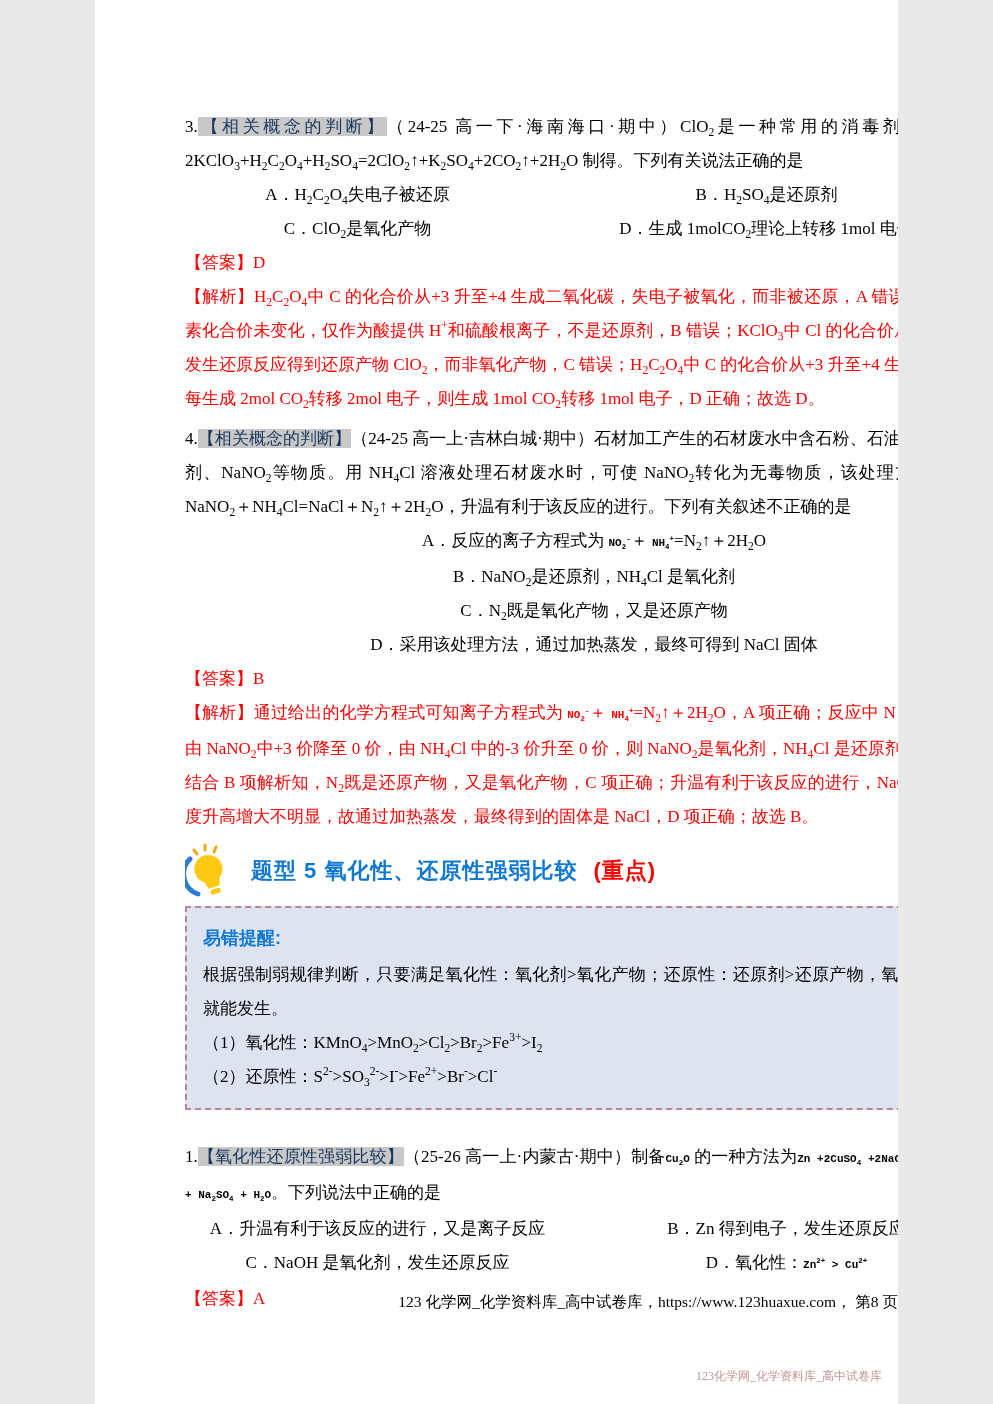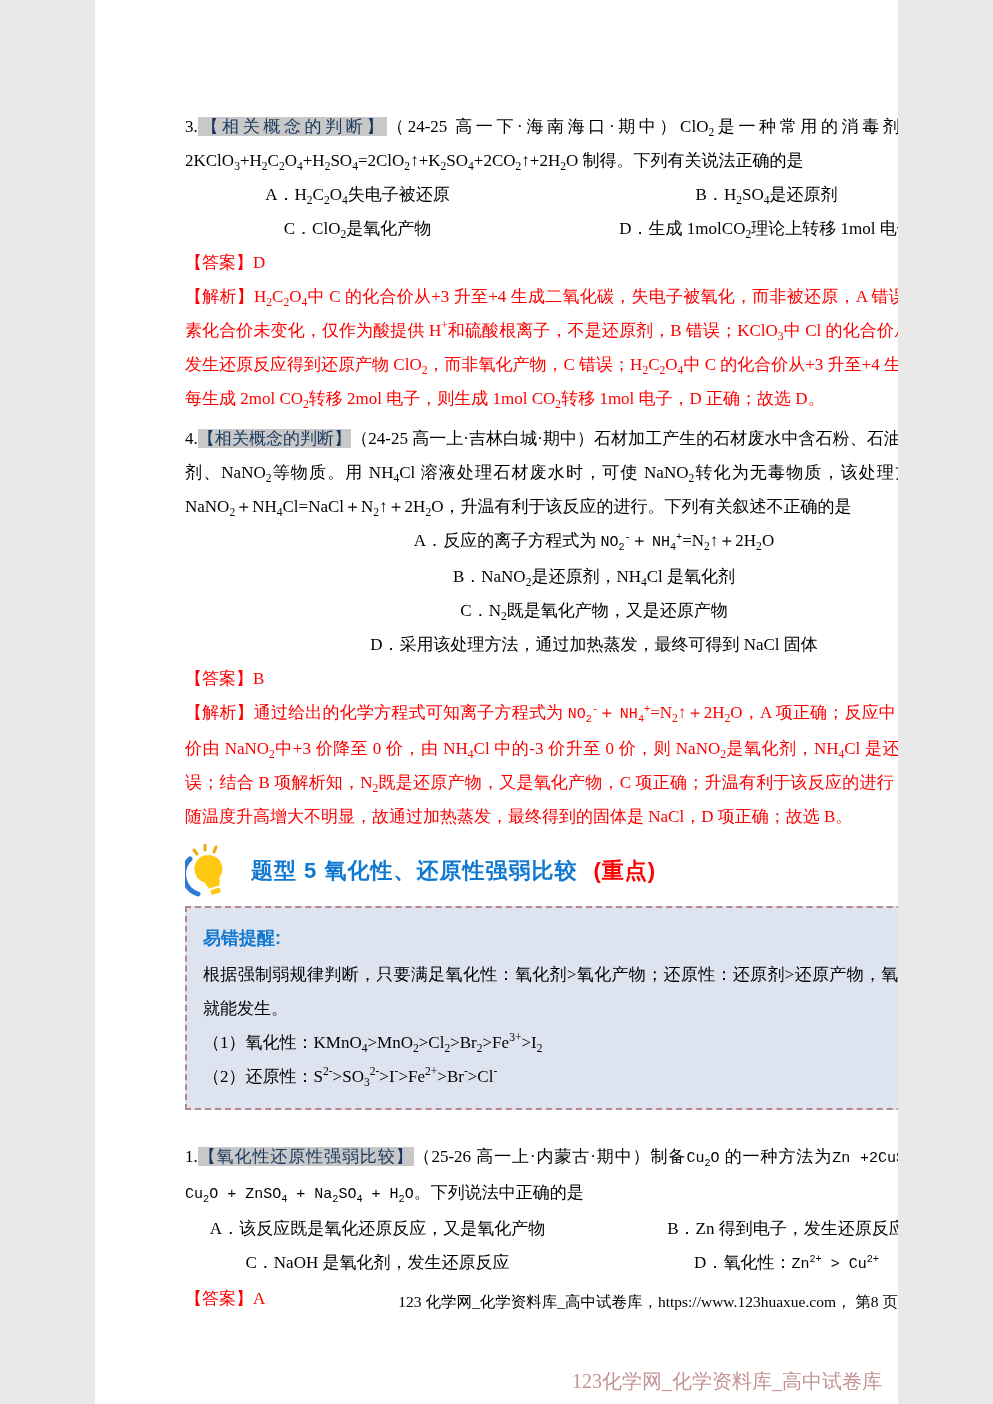--- a/index.html
+++ b/index.html
@@ -4,21 +4,21 @@
 <style>
   html,body { margin:0; padding:0; background:#e9e9e9; }
   .page {
     position:relative; width:803px; height:1404px; margin:0 auto;
     background:#ffffff; overflow:hidden;
     font-family:"Liberation Serif", serif; font-size:17px; color:#000;
   }
   .content { position:absolute; left:90px; top:110px; width:818px; }
   p { margin:0; line-height:34px; text-align:justify; }
   sub, sup { font-size:68%; line-height:0; }
-  .mono { font-family:"Liberation Mono", monospace; font-size:15px; }
+  .mono { font-family:"Liberation Mono", monospace; font-size:11px;font-weight:bold; }
 
   .qnum { color:#000; }
   .tag { background:var(--tag-bg); color:var(--tag-text); }
   .red { color:var(--answer-red); }
 
   .question { margin-top:0; }
   .question + .question { margin-top:6px; }
 
   .opts { display:grid; }
   .opts.cols-345 { grid-template-columns:345px 1fr; }
@@ -43,21 +43,21 @@
   }
 
   .q1-block { margin-top:30px; }
 
   .footer {
     position:absolute; left:0; right:0; top:1292px; text-align:right;
     font-size:15.5px; color:#000;
   }
   .watermark {
     position:absolute; right:16px; top:1368px;
-    font-size:20px; color:var(--watermark);
+    font-size:12px; color:var(--watermark);
   }
 </style>
 </head>
 <body>
 
 <div class="page">
   <div class="content">
 
     <section class="question">
       <p class="stem"><span class="qnum">3.</span><span class="tag">【相关概念的判断】</span><span>（24-25 高一下·海南海口·期中）ClO<sub>2</sub>是一种常用的消毒剂，可通过反2KClO<sub>3</sub>+H<sub>2</sub>C<sub>2</sub>O<sub>4</sub>+H<sub>2</sub>SO<sub>4</sub>=2ClO<sub>2</sub>↑+K<sub>2</sub>SO<sub>4</sub>+2CO<sub>2</sub>↑+2H<sub>2</sub>O 制得。下列有关说法正确的是</span></p>
@@ -103,21 +103,21 @@
     <div class="tipbox">
       <p class="tip-title">易错提醒:</p>
       <p>根据强制弱规律判断，只要满足氧化性：氧化剂&gt;氧化产物；还原性：还原剂&gt;还原产物，氧化还原反应就能发生。</p>
       <p>（1）氧化性：KMnO<sub>4</sub>&gt;MnO<sub>2</sub>&gt;Cl<sub>2</sub>&gt;Br<sub>2</sub>&gt;Fe<sup>3+</sup>&gt;I<sub>2</sub></p>
       <p>（2）还原性：S<sup>2-</sup>&gt;SO<sub>3</sub><sup>2-</sup>&gt;I<sup>-</sup>&gt;Fe<sup>2+</sup>&gt;Br<sup>-</sup>&gt;Cl<sup>-</sup></p>
     </div>
 
     <section class="question q1-block">
       <p class="stem"><span class="qnum">1.</span><span class="tag">【氧化性还原性强弱比较】</span><span>（25-26 高一上·内蒙古·期中）制备<span class="mono">Cu<sub>2</sub>O</span> 的一种方法为<span class="mono">Zn +2CuSO<sub>4</sub> +2NaOH = Cu<sub>2</sub>O + ZnSO<sub>4</sub> + Na<sub>2</sub>SO<sub>4</sub> + H<sub>2</sub>O</span>。下列说法中正确的是</span></p>
       <div class="opts cols-385">
-        <p class="opt"><span>A．</span><span>该反应既是氧化还原反应，又是氧化产物</span></p>
+        <p class="opt"><span>A．</span><span>升温有利于该反应的进行，又是离子反应</span></p>
         <p class="opt"><span>B．</span><span>Zn 得到电子，发生还原反应</span></p>
         <p class="opt"><span>C．</span><span>NaOH 是氧化剂，发生还原反应</span></p>
         <p class="opt"><span>D．</span><span>氧化性：<span class="mono">Zn<sup>2+</sup> &gt; Cu<sup>2+</sup></span></span></p>
       </div>
       <p class="red"><span>【答案】</span><span>A</span></p>
     </section>
 
   </div>
 
   <div class="footer">123 化学网_化学资料库_高中试卷库，https://www.123huaxue.com，  第8 页</div>

